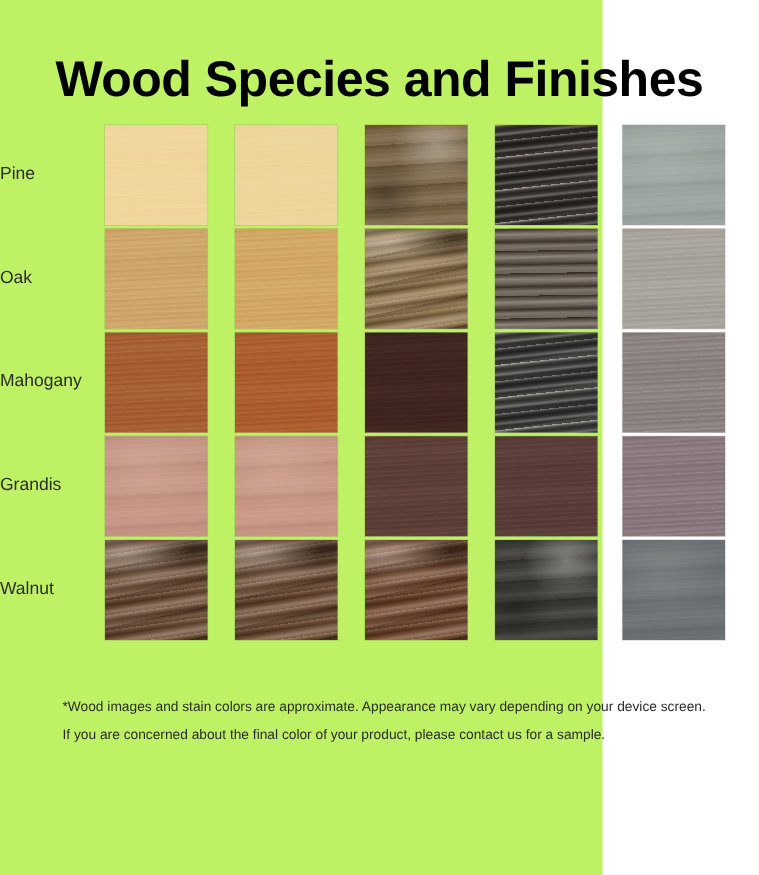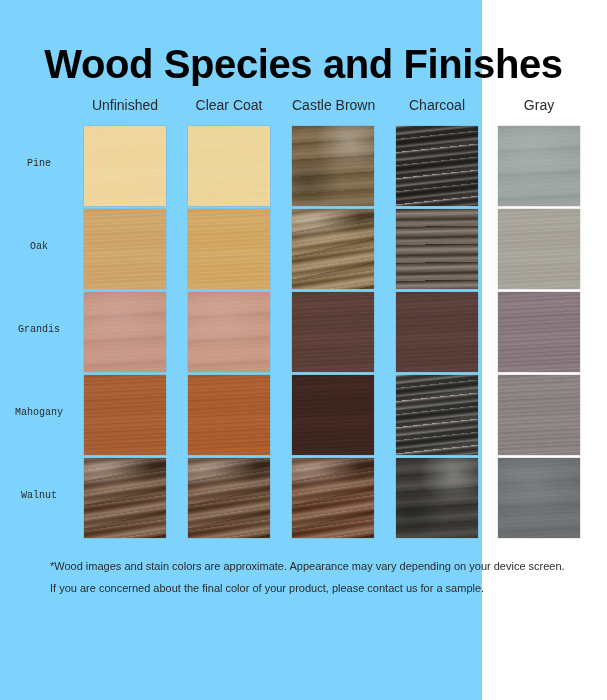--- a/index.html
+++ b/index.html
@@ -13,21 +13,21 @@
     font-family: "Liberation Sans", sans-serif;
     color: #231f20;
     overflow: hidden;
     position: relative;
   }
 
   .page {
     width: 482px;
     height: 700px;
     position: relative;
-    background: #7dd3fc;
+    background: #bef264;
   }
 
   
   .title {
     position: absolute;
     top: 42px;
     left: 0;
     width: 607px;
     text-align: center;
     font-size: 40px;
@@ -66,26 +66,25 @@
   }
   .srow {
     position: relative;
     height: 83px;
   }
   .row-label {
     position: absolute;
     left: 0;
     width: 78px;
     top: 29px;
-    text-align: center;
-    font-size: 10px;
+    text-align: left;
+    font-size: 14px;
     line-height: 18px;
     color: #2b2b2b;
     white-space: nowrap;
-    font-family: Liberation Mono, monospace;
   }
 
   .swatch {
     position: absolute;
     top: 0;
     width: 82px;
     height: 80px;
     background-color: #caa;
     background-blend-mode: overlay, multiply, normal;
     box-shadow: 0 0 0 0.5px rgba(120,110,100,0.30);
@@ -253,61 +252,54 @@
   .notes p { margin: 0; }
 </style>
 </head>
 <body>
 
 <div class="page">
 
   <div class="title">Wood Species and Finishes</div>
 
   <div class="grid">
-    <div class="header-row">
-        <div class="col-header" style="left: 84px; width: 82px;">Unfinished</div>
-        <div class="col-header" style="left: 188px; width: 82px;">Clear Coat</div>
-        <div class="col-header" style="left: 292px; width: 82px;">Castle Brown</div>
-        <div class="col-header" style="left: 396px; width: 82px;">Charcoal</div>
-        <div class="col-header" style="left: 498px; width: 82px;">Gray</div>
-      </div>
     <div class="body-rows">
         <div class="srow">
           <div class="row-label">Pine</div>
           <div class="swatch tex-plain" style="left: 84px; width: 82px; background-color: rgb(240, 215, 158);"></div>
           <div class="swatch tex-plain" style="left: 188px; width: 82px; background-color: rgb(238, 214, 156);"></div>
           <div class="swatch tex-mottle" style="left: 292px; width: 82px; background-color: rgb(122, 101, 70);"></div>
           <div class="swatch tex-streak" style="left: 396px; width: 82px; background-color: rgb(53, 49, 45);"></div>
           <div class="swatch tex-smooth" style="left: 498px; width: 82px; background-color: rgb(156, 165, 161);"></div>
         </div>
         <div class="srow">
           <div class="row-label">Oak</div>
           <div class="swatch tex-fine" style="left: 84px; width: 82px; background-color: rgb(207, 167, 108);"></div>
           <div class="swatch tex-fine" style="left: 188px; width: 82px; background-color: rgb(211, 169, 101);"></div>
           <div class="swatch tex-figure" style="left: 292px; width: 82px; background-color: rgb(141, 113, 73);"></div>
           <div class="swatch tex-band" style="left: 396px; width: 82px; background-color: rgb(107, 96, 85);"></div>
           <div class="swatch tex-fine" style="left: 498px; width: 82px; background-color: rgb(169, 165, 156);"></div>
         </div>
         <div class="srow">
+          <div class="row-label">Mahogany</div>
+          <div class="swatch tex-fine" style="left: 84px; width: 82px; background-color: rgb(168, 95, 52);"></div>
+          <div class="swatch tex-fine" style="left: 188px; width: 82px; background-color: rgb(172, 95, 47);"></div>
+          <div class="swatch tex-fine" style="left: 292px; width: 82px; background-color: rgb(64, 38, 32);"></div>
+          <div class="swatch tex-streak" style="left: 396px; width: 82px; background-color: rgb(63, 61, 58);"></div>
+          <div class="swatch tex-fine" style="left: 498px; width: 82px; background-color: rgb(141, 131, 131);"></div>
+        </div>
+        <div class="srow">
           <div class="row-label">Grandis</div>
           <div class="swatch tex-smooth" style="left: 84px; width: 82px; background-color: rgb(199, 150, 133);"></div>
           <div class="swatch tex-smooth" style="left: 188px; width: 82px; background-color: rgb(201, 152, 133);"></div>
           <div class="swatch tex-fine" style="left: 292px; width: 82px; background-color: rgb(93, 64, 56);"></div>
           <div class="swatch tex-fine" style="left: 396px; width: 82px; background-color: rgb(90, 62, 57);"></div>
           <div class="swatch tex-fine" style="left: 498px; width: 82px; background-color: rgb(138, 122, 128);"></div>
         </div>
         <div class="srow">
-          <div class="row-label">Mahogany</div>
-          <div class="swatch tex-fine" style="left: 84px; width: 82px; background-color: rgb(168, 95, 52);"></div>
-          <div class="swatch tex-fine" style="left: 188px; width: 82px; background-color: rgb(172, 95, 47);"></div>
-          <div class="swatch tex-fine" style="left: 292px; width: 82px; background-color: rgb(64, 38, 32);"></div>
-          <div class="swatch tex-streak" style="left: 396px; width: 82px; background-color: rgb(63, 61, 58);"></div>
-          <div class="swatch tex-fine" style="left: 498px; width: 82px; background-color: rgb(141, 131, 131);"></div>
-        </div>
-        <div class="srow">
           <div class="row-label">Walnut</div>
           <div class="swatch tex-figure" style="left: 84px; width: 82px; background-color: rgb(107, 74, 50);"></div>
           <div class="swatch tex-figure" style="left: 188px; width: 82px; background-color: rgb(106, 72, 48);"></div>
           <div class="swatch tex-figure" style="left: 292px; width: 82px; background-color: rgb(110, 67, 42);"></div>
           <div class="swatch tex-mottle" style="left: 396px; width: 82px; background-color: rgb(60, 58, 54);"></div>
           <div class="swatch tex-smooth" style="left: 498px; width: 82px; background-color: rgb(110, 113, 115);"></div>
         </div>
       </div>
   </div>
 

